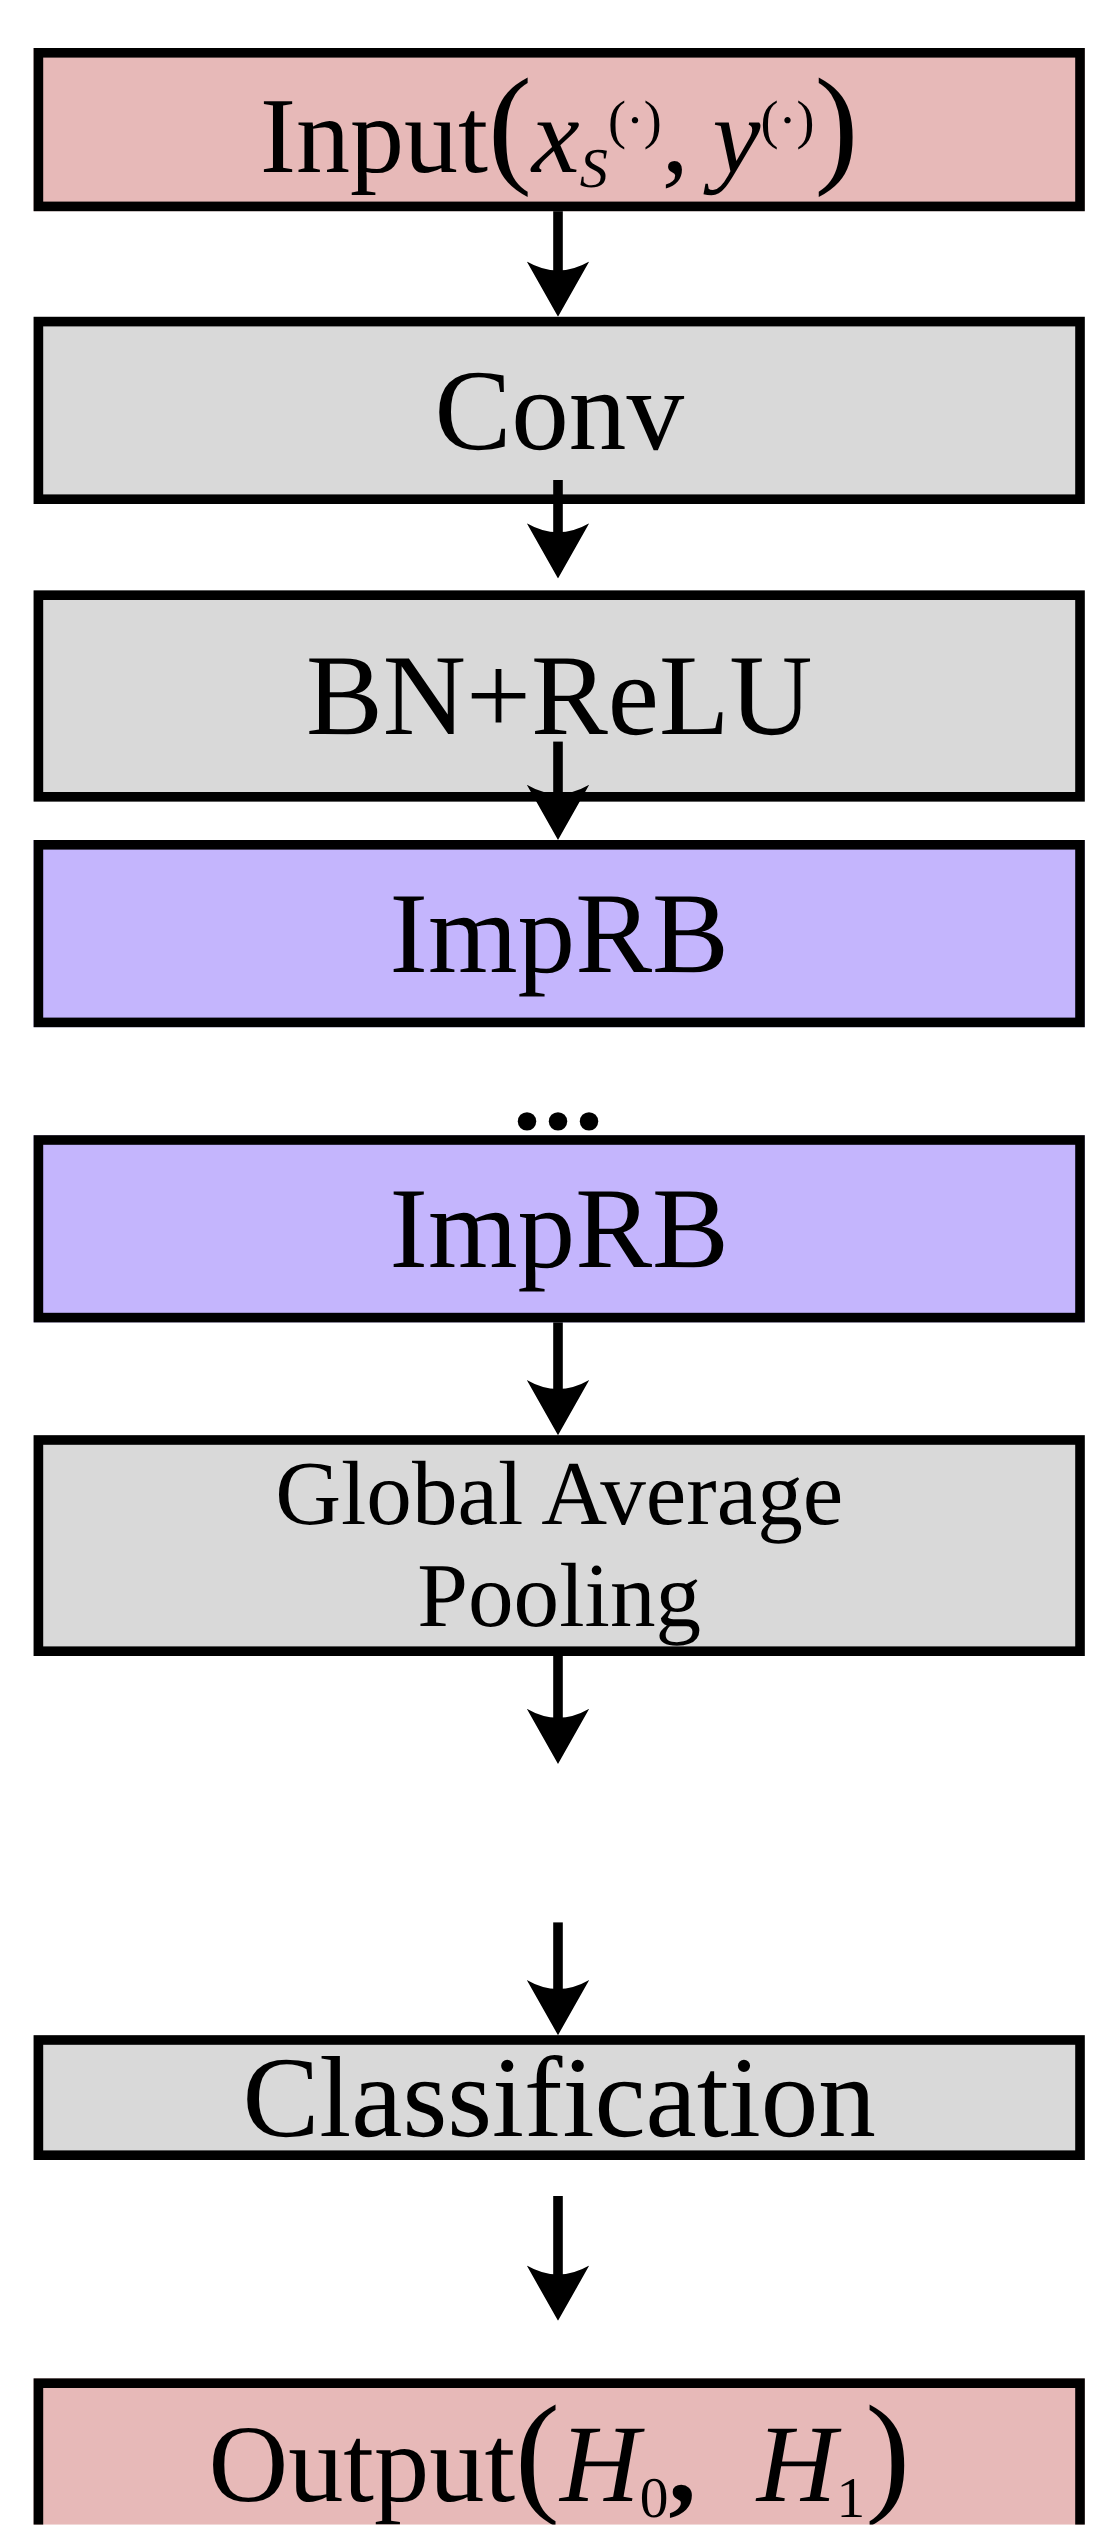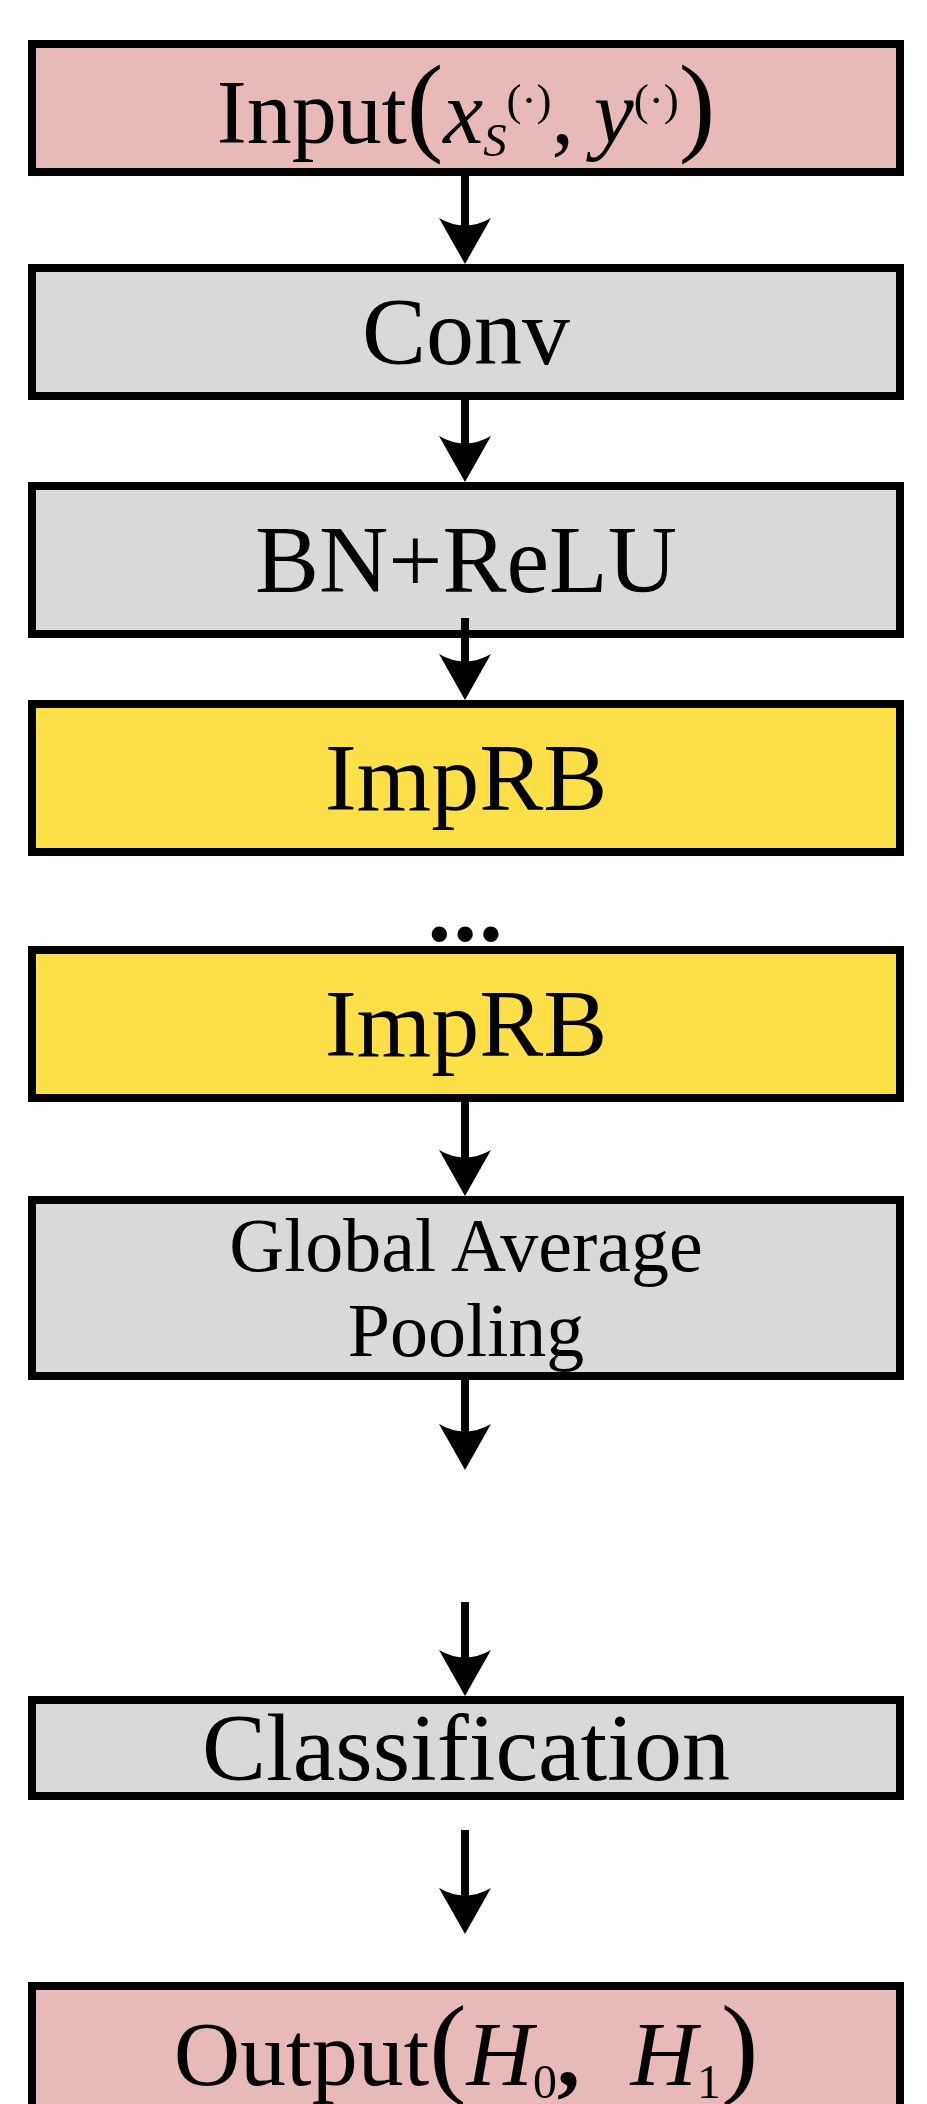--- a/index.html
+++ b/index.html
@@ -21,25 +21,25 @@
     display: flex;
     align-items: center;
     justify-content: center;
     text-align: right;
     font-size: 96px;
     line-height: 1;
     white-space: nowrap;
   }
   .fill-io     { background: #e7b9b8; }
   .fill-block  { background: #d9d9d9; }
-  .fill-imprb  { background: #fde047; }
+  .fill-imprb  { background: #c4b5fd; }
 
   #b-input  { top: 40px;   height: 136px; font-size: 90px; }
-  #b-conv   { top: 264px;  height: 136px; }
-  #b-bn     { top: 482px;  height: 156px; }
+  #b-conv   { top: 264px;  height: 156px; }
+  #b-bn     { top: 492px;  height: 176px; }
   #b-imprb1 { top: 700px;  height: 156px; }
   #b-imprb2 { top: 946px;  height: 156px; }
   #b-gap    { top: 1196px; height: 184px; font-size: 76px; line-height: 1.12; flex-direction: column; }
   #b-soft   { top: 1470px; height: 132px; }
   #b-class  { top: 1696px; height: 104px; }
   #b-output { top: 1934px; height: 134px; font-size: 92px; margin-top: 48px; }
 
   .ellipsis {
     position: absolute;
     top: 856px;

